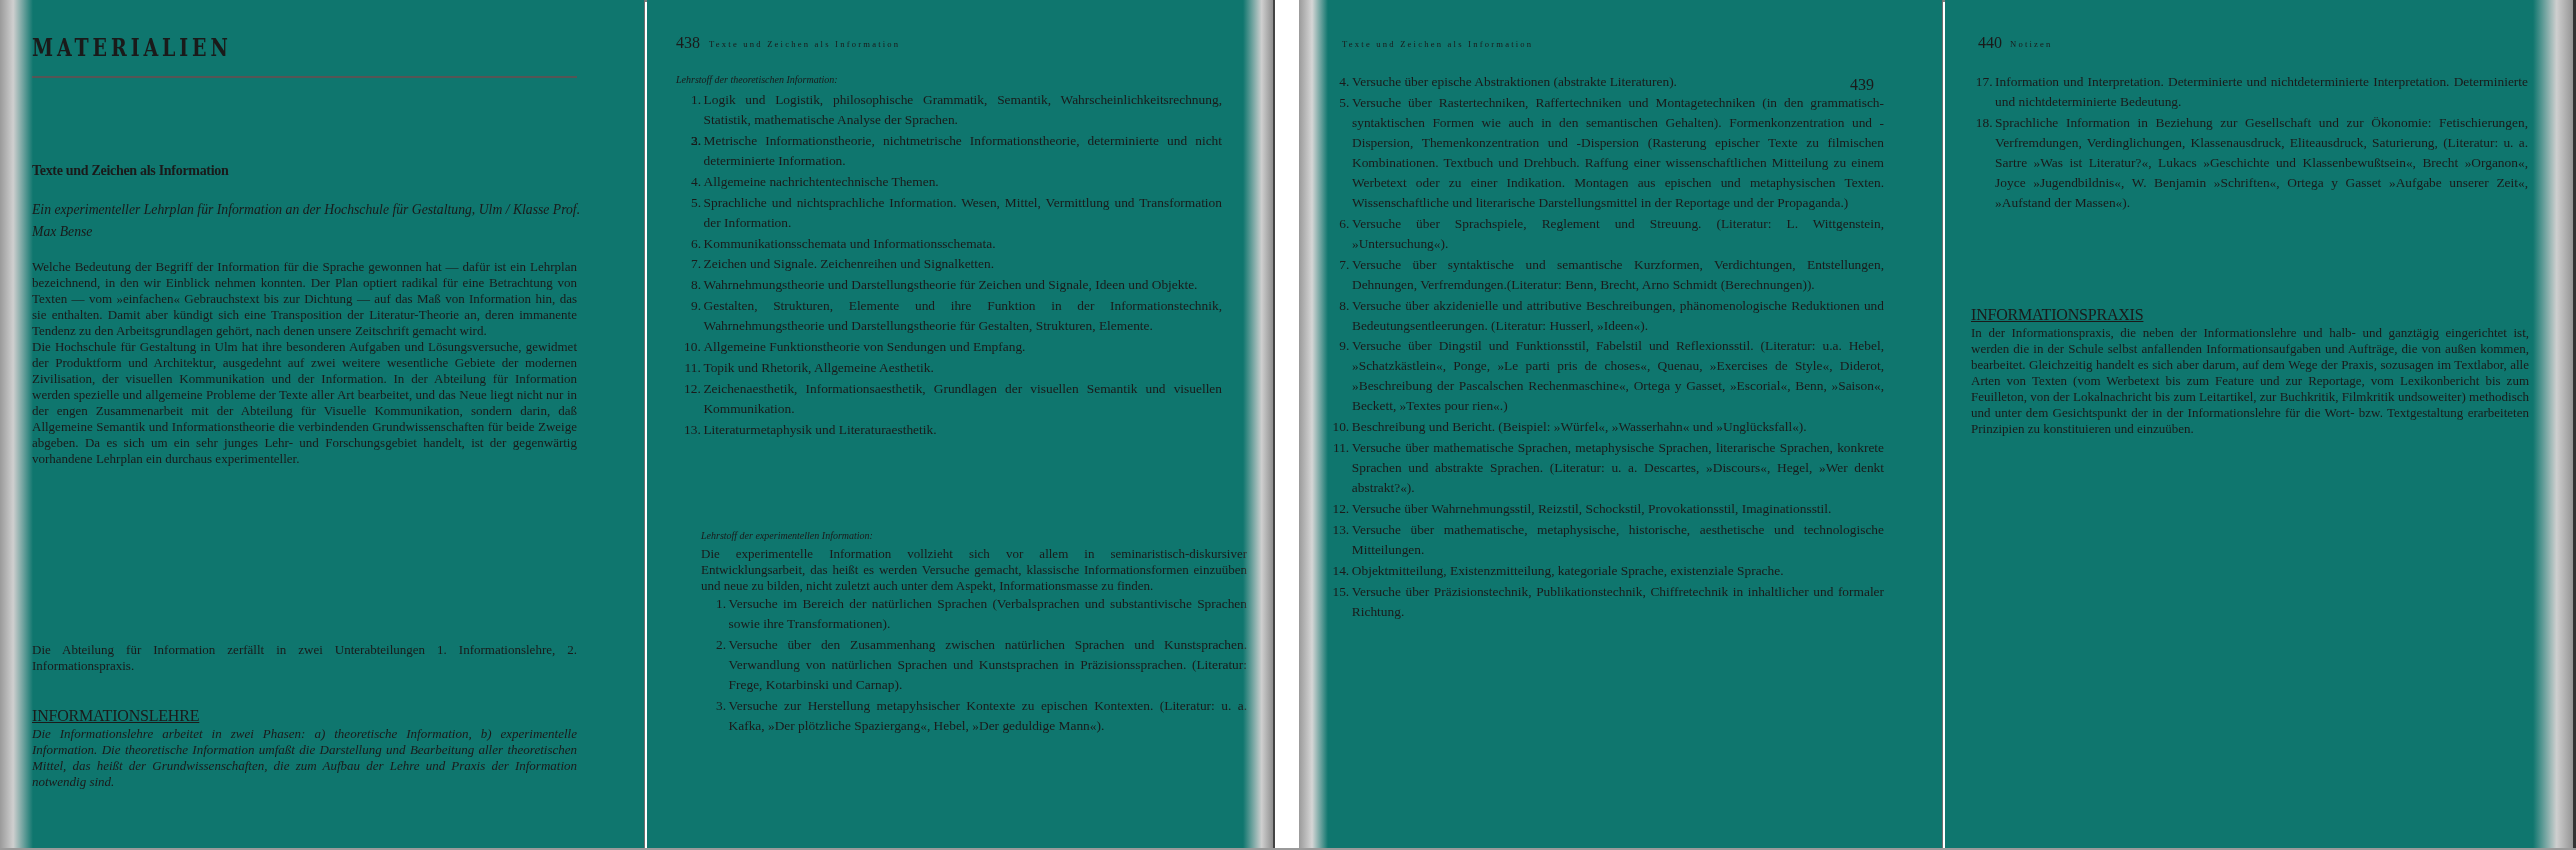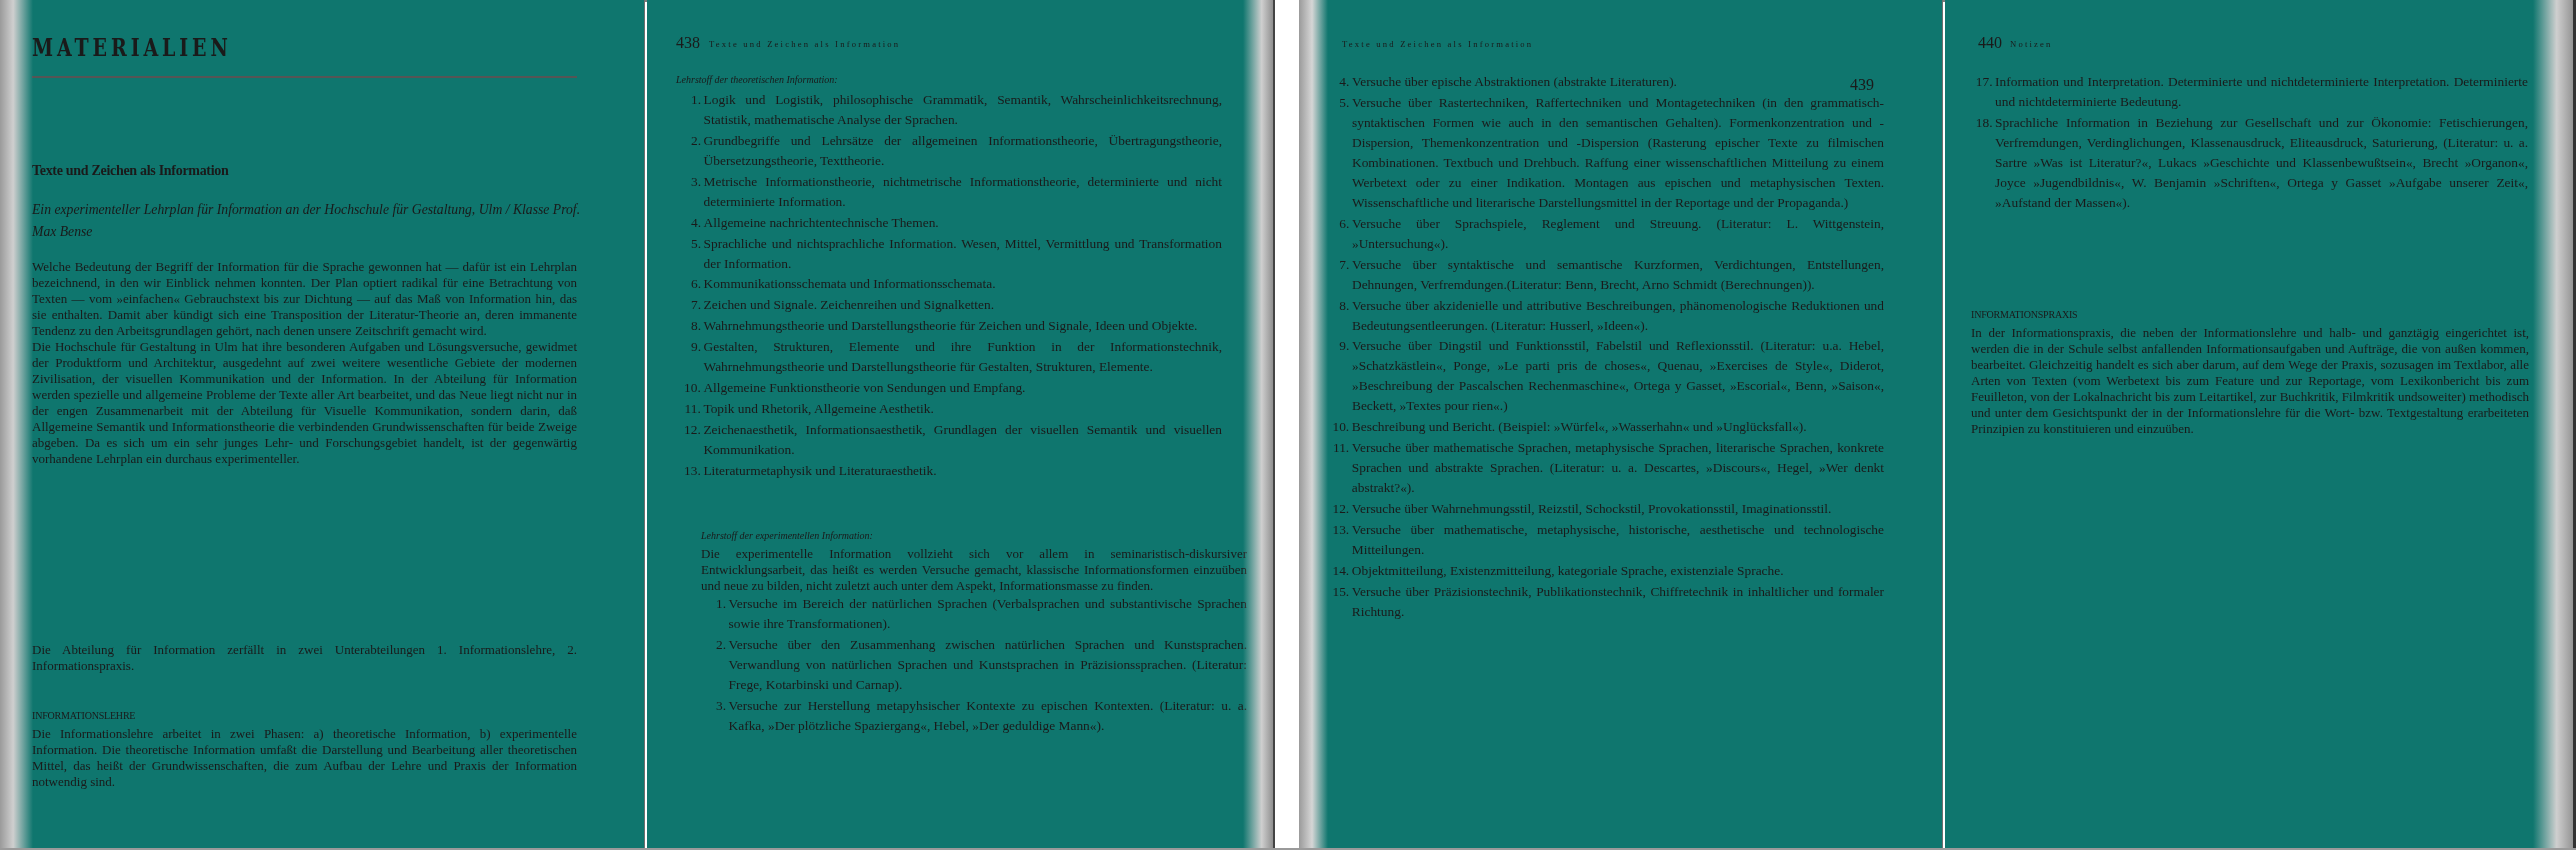--- a/index.html
+++ b/index.html
@@ -23,21 +23,21 @@
     .g-mid-b { left: 1299px; width: 29px; background: linear-gradient(to right, #9a9a9a, #d6d6d6 45%, rgba(255,255,255,0)); }
     .g-right { left: 2533px; width: 43px; background: linear-gradient(to right, rgba(255,255,255,0), #cfcfcf 55%, #8a8a8a); }
     .g-right-line { left: 2573px; width: 2.6px; background: #333; }
     .p1-title { position: absolute; left: 32px; top: 33px; font-family: "DejaVu Serif", serif; font-weight: bold; font-size: 19px; letter-spacing: 3.9px; transform: scaleY(1.25); transform-origin: left top; }
     .p1-rule { position: absolute; left: 32px; top: 76px; width: 545px; height: 1.7px; background: #555; }
     .p1-subtitle { position: absolute; left: 32px; top: 163px; font-weight: bold; font-size: 14px; letter-spacing: -0.3px; }
     .p1-lead { position: absolute; left: 32px; top: 199px; width: 550px; font-style: italic; font-size: 13.7px; line-height: 21.5px; }
     .p1-body1 { position: absolute; left: 32px; top: 259px; width: 545px; }
     .p1-body2 { position: absolute; left: 32px; top: 642px; width: 545px; }
     .p1-head { position: absolute; left: 32px; top: 706px; font-size: 13.4px; }
-    .p1-body3 { position: absolute; left: 32px; top: 726px; width: 545px; }
+    .p1-body3 { position: absolute; left: 32px; top: 726px; width: 545px; font-style: italic; }
 
     
     .runhead { position: absolute; top: 38px; font-size: 8.6px; letter-spacing: 2.2px; }
     .pagenum { position: absolute; top: 34px; font-size: 16px; }
 
     #p2 .pagenum { left: 29px; }
     #p2 .runhead { left: 62px; top: 39px; }
     #p3 .runhead { left: 43px; top: 39px; }
     #p3 .pagenum { left: 551px; margin-top: 42px; }
     #p4 .pagenum { left: 33px; }
@@ -53,21 +53,21 @@
     ol.items.wide li .num { width: 24px; }
 
     #p2 .b-theo { left: 29px; top: 70px; width: 546px; }
     #p2 .b-theo ol { margin-left: 8.6px; }
     #p2 .b-exp { left: 29px; top: 421px; width: 546px; margin-left: 25px; }
     #p2 .b-exp ol { margin-left: 8.6px; }
 
     #p3 .b-list { left: 34px; top: 72px; width: 551px; }
     #p4 .b-list { left: 33px; top: 72px; width: 550px; }
     #p4 .b-praxis { left: 26px; top: 305px; width: 558px; }
-    .section-head { font-size: 10px; line-height: 20px; letter-spacing: -0.2px; }
+    .section-head { font-size: 16px; line-height: 20px; letter-spacing: -0.2px; text-decoration: underline; }
   </style>
 </head>
 <body>
 
 <div class="top-rule"></div>
 
 <div class="page" id="p1">
   <div class="p1-title">MATERIALIEN</div>
   <div class="p1-rule"></div>
   <div class="p1-subtitle">Texte und Zeichen als Information</div>
@@ -82,21 +82,21 @@
 </div>
 
 <div class="page" id="p2">
   <div class="pagenum">438</div>
   <div class="runhead">Texte und Zeichen als Information</div>
 
   <div class="block b-theo">
     <div class="italic-head">Lehrstoff der theoretischen Information:</div>
     <ol class="items">
       <li><span class="num">1.</span><span>Logik und Logistik, philosophische Grammatik, Semantik, Wahrscheinlichkeitsrechnung, Statistik, mathematische Analyse der Sprachen.</span></li>
-      <li><span class="num">2.</span><span>Grundbegriffe und Lehrsätze der allgemeinen Informationstheorie, Übertragungstheorie, Übersetzungstheorie, Texttheorie.</span></li>
+      <li><span class="num">2.</span></li>
       <li><span class="num">3.</span><span>Metrische Informationstheorie, nichtmetrische Informationstheorie, determinierte und nicht determinierte Information.</span></li>
       <li><span class="num">4.</span><span>Allgemeine nachrichtentechnische Themen.</span></li>
       <li><span class="num">5.</span><span>Sprachliche und nichtsprachliche Information. Wesen, Mittel, Vermittlung und Transformation der Information.</span></li>
       <li><span class="num">6.</span><span>Kommunikationsschemata und Informationsschemata.</span></li>
       <li><span class="num">7.</span><span>Zeichen und Signale. Zeichenreihen und Signalketten.</span></li>
       <li><span class="num">8.</span><span>Wahrnehmungstheorie und Darstellungstheorie für Zeichen und Signale, Ideen und Objekte.</span></li>
       <li><span class="num">9.</span><span>Gestalten, Strukturen, Elemente und ihre Funktion in der Informationstechnik, Wahrnehmungstheorie und Darstellungstheorie für Gestalten, Strukturen, Elemente.</span></li>
     </ol>
     <ol class="items wide" style="margin-left:3.4px;">
       <li><span class="num">10.</span><span>Allgemeine Funktionstheorie von Sendungen und Empfang.</span></li>

